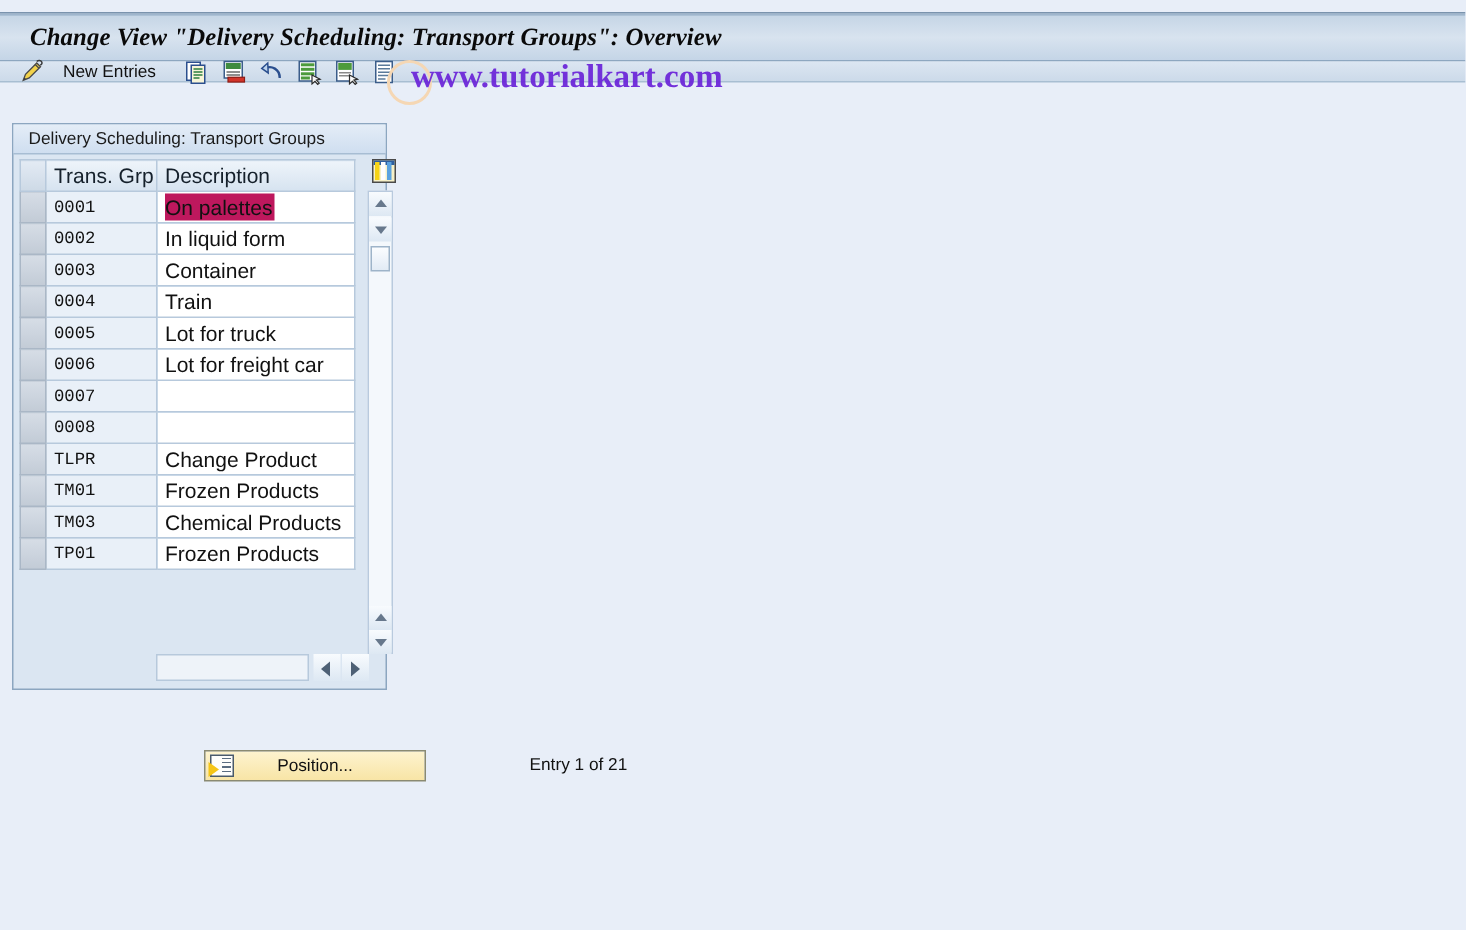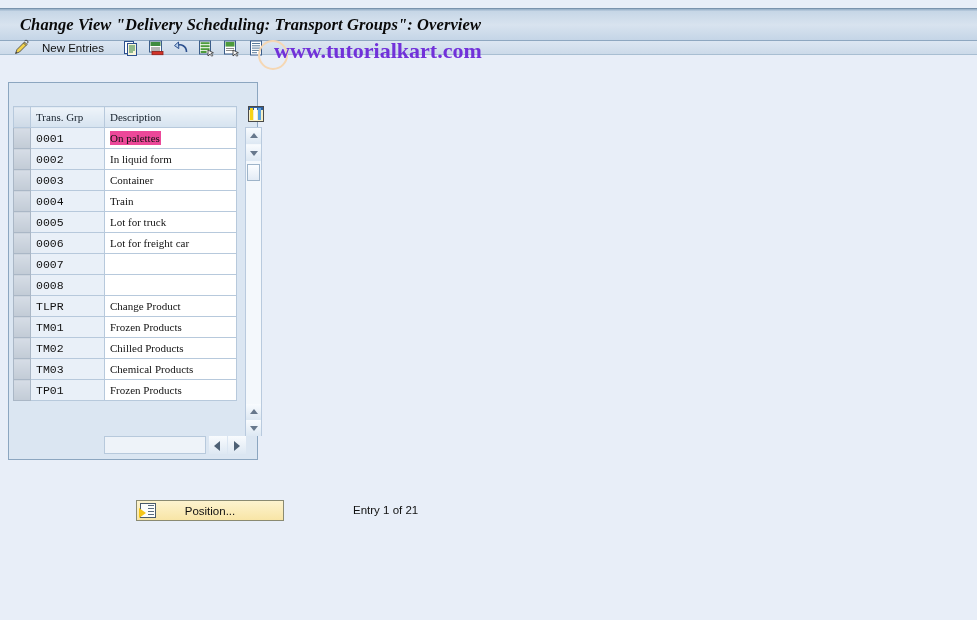--- a/index.html
+++ b/index.html
@@ -118,24 +118,23 @@
   }
   table.grid {
     border-collapse: collapse;
     table-layout: fixed;
     width: 223px;
   }
   table.grid td, table.grid th {
     border: 1px solid #b7c9dc;
     padding: 0;
     height: 21px;
-    font-size: 11px;
+    font-size: 14px;
     font-weight: normal;
     box-sizing: border-box;
-    font-family: Liberation Serif, serif;
   }
   .col-sel   { width: 17px; }
   .col-code  { width: 74px; }
   .col-desc  { width: 132px; }
 
   thead th {
     background: linear-gradient(to bottom,#eef4fa,#d6e3f0);
     text-align: left;
     color: #15202b;
     border-top: 1px solid #b7c9dc;
@@ -158,21 +157,21 @@
     overflow: hidden;
   }
   tbody td.desc {
     background: #ffffff;
     padding-left: 5px;
     color: #111;
     white-space: nowrap;
     overflow: hidden;
   }
   tbody td.desc .sel {
-    background: #ec4899;
+    background: #be185d;
     padding: 1px 1px 1px 0;
   }
 
   
   .colcfg {
     position: absolute;
     left: 239px; top: 23px;
     width: 16px; height: 16px;
     border: 1px solid #4a4a4a;
     background: #f6f0c8;
@@ -411,20 +410,21 @@
       </svg>
     </span>
   </div>
 </div>
 
 <div class="watermark-ring"></div>
 <div class="watermark">www.tutorialkart.com</div>
 
 <div class="panel">
 
+  <div class="panel-title">Delivery Scheduling: Transport Groups</div>
 
   <div class="colcfg">
     <span class="bar"></span>
     <i class="a"></i>
     <i class="b"></i>
     <i class="c"></i>
   </div>
 
   <div class="grid-wrap">
     <table class="grid">
@@ -481,25 +481,20 @@
             <td class="col-code code">TLPR</td>
             <td class="col-desc desc">Change Product</td>
           </tr>
           <tr>
             <td class="col-sel rowsel"></td>
             <td class="col-code code">TM01</td>
             <td class="col-desc desc">Frozen Products</td>
           </tr>
           <tr>
             <td class="col-sel rowsel"></td>
-            <td class="col-code code">TM02</td>
-            <td class="col-desc desc">Chilled Products</td>
-          </tr>
-          <tr>
-            <td class="col-sel rowsel"></td>
             <td class="col-code code">TM03</td>
             <td class="col-desc desc">Chemical Products</td>
           </tr>
           <tr>
             <td class="col-sel rowsel"></td>
             <td class="col-code code">TP01</td>
             <td class="col-desc desc">Frozen Products</td>
           </tr>
         </tbody>
     </table>

